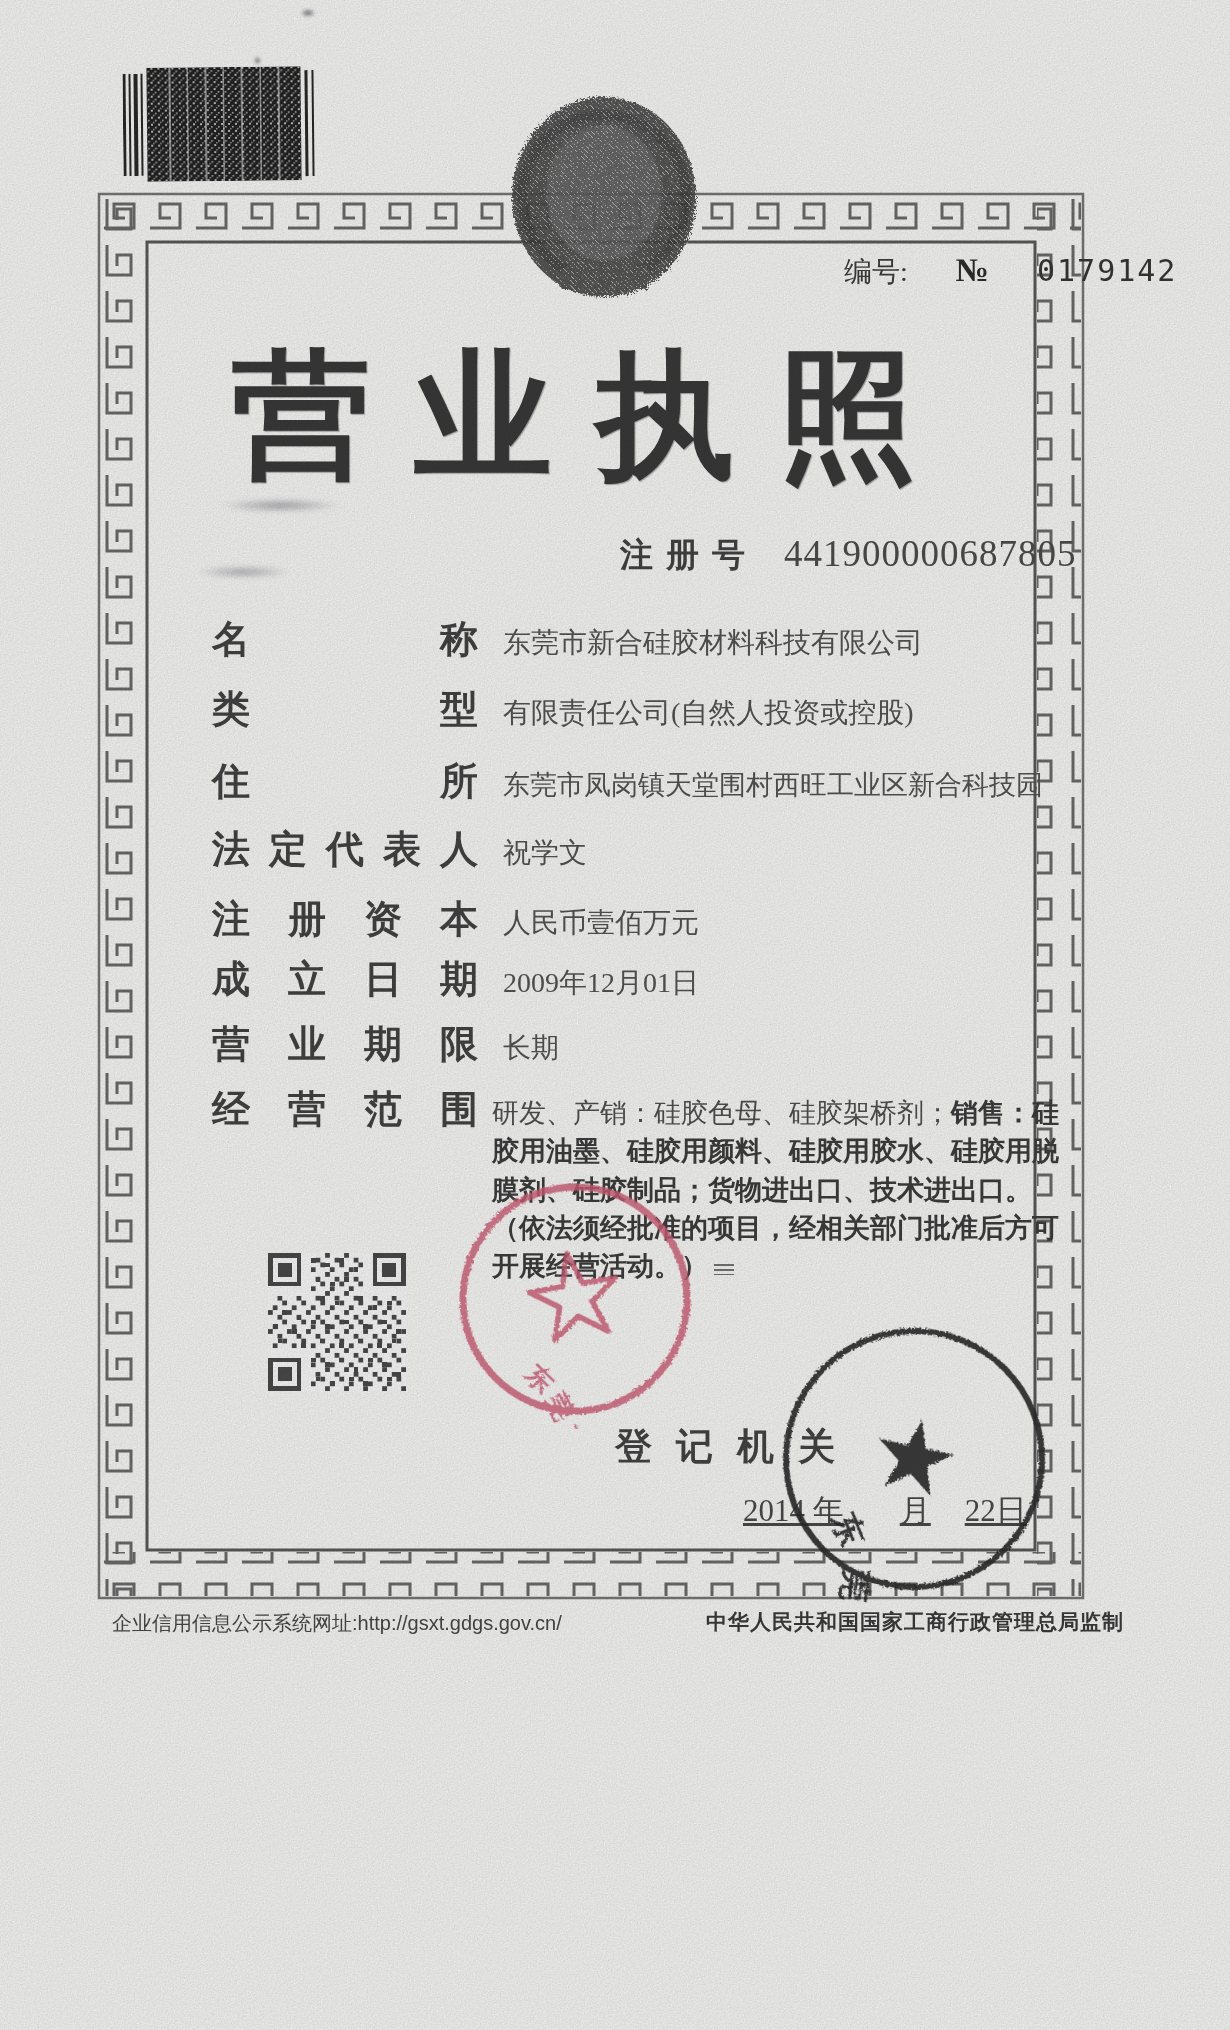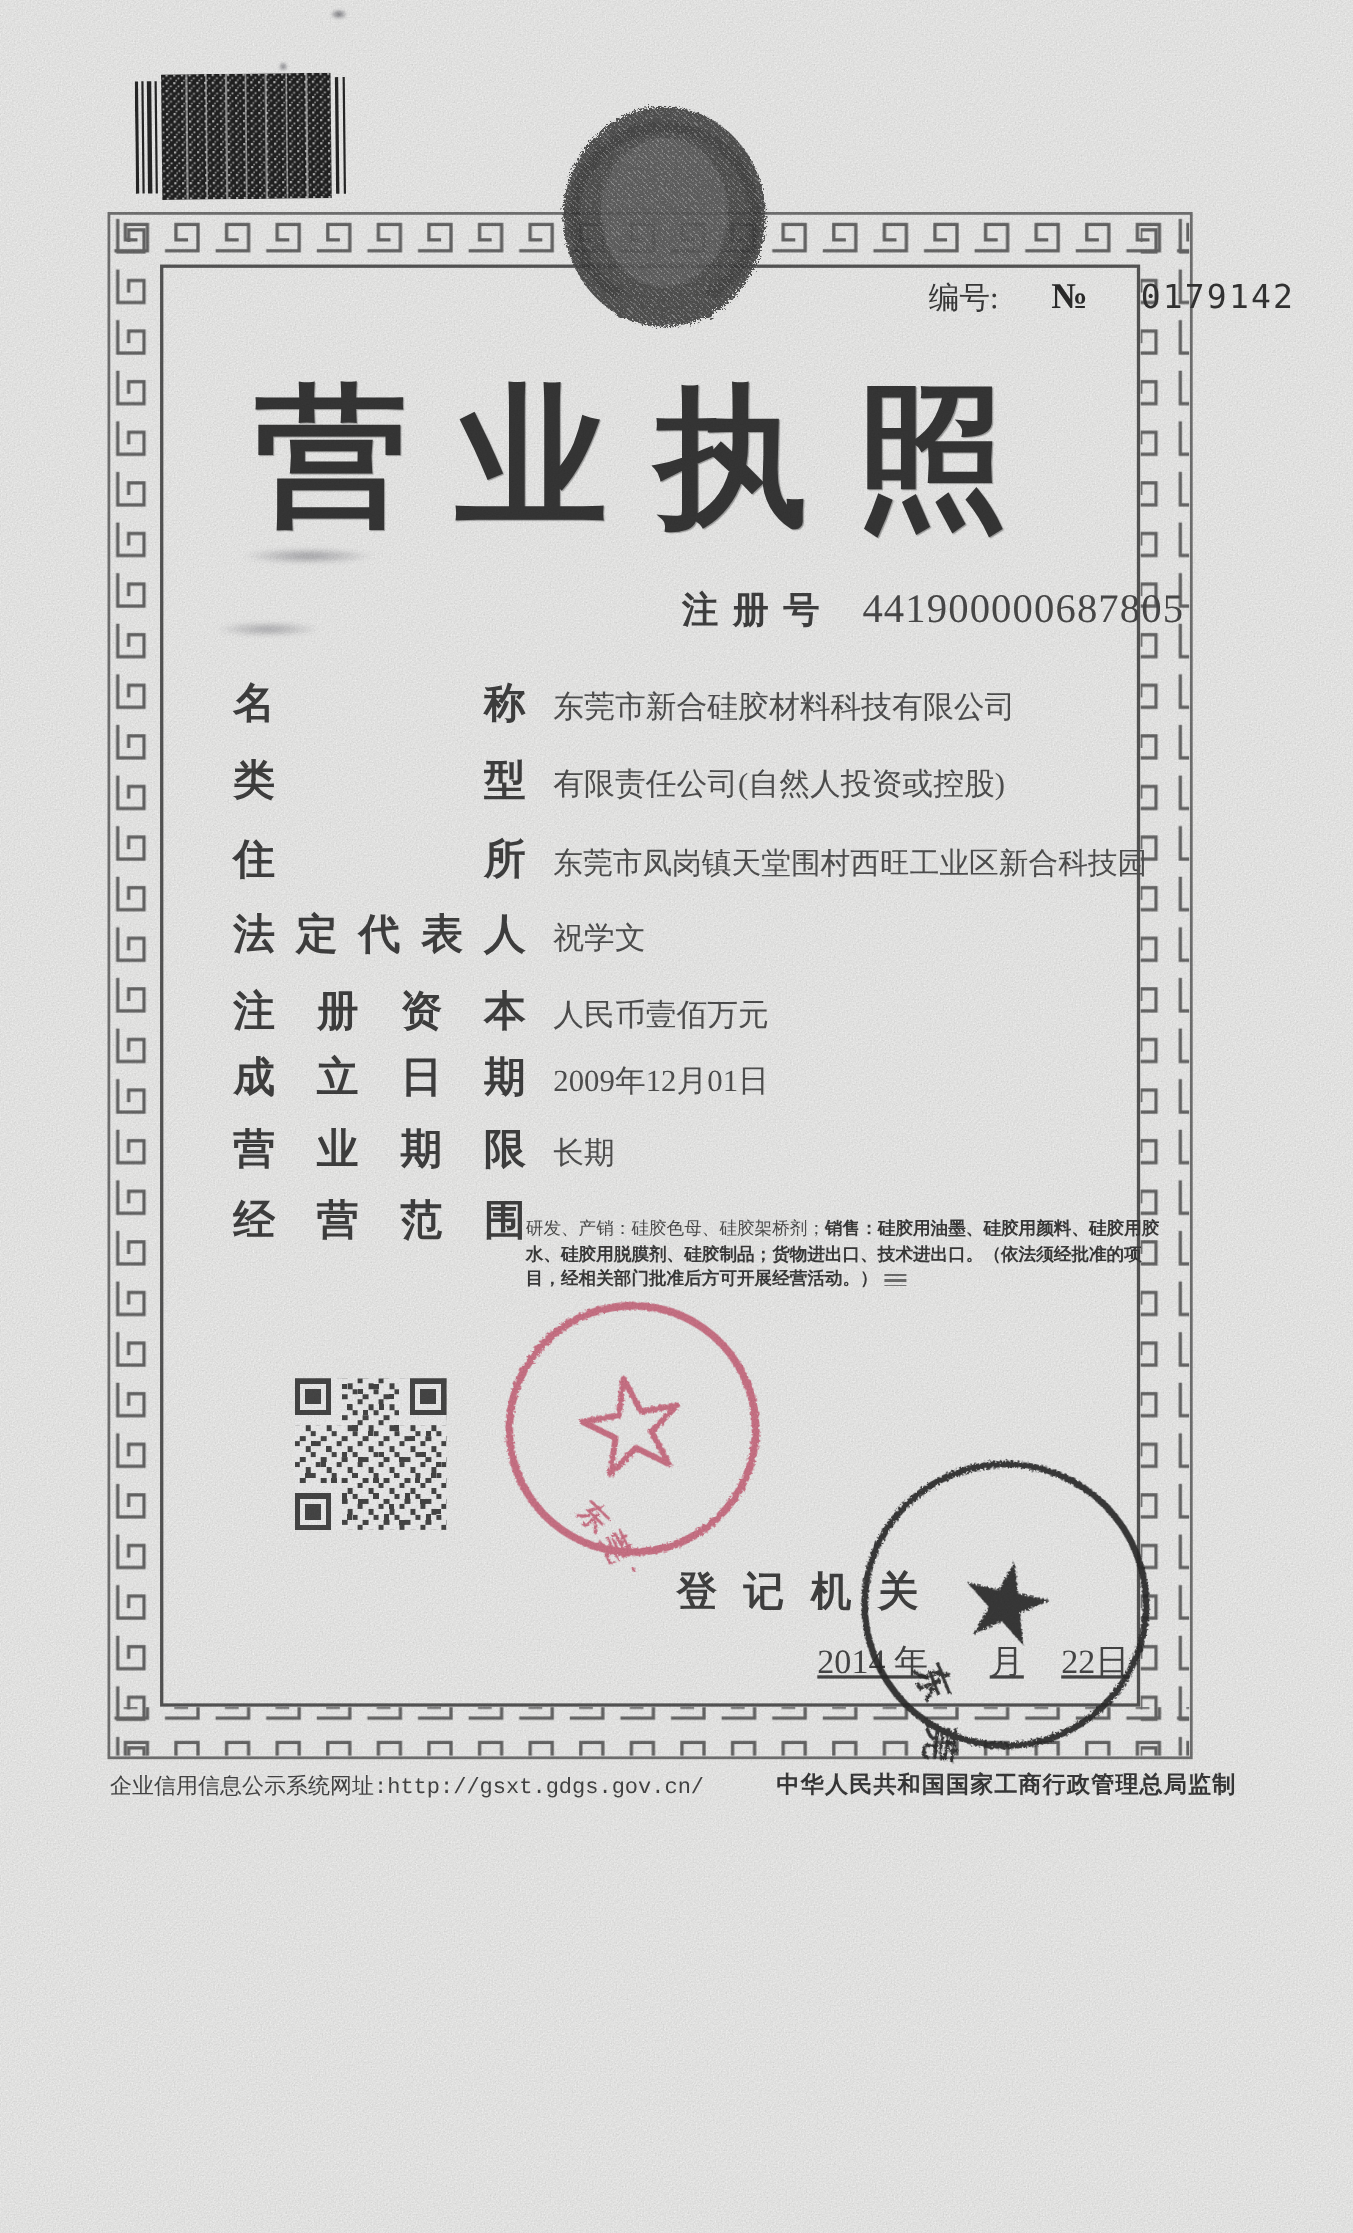--- a/index.html
+++ b/index.html
@@ -34,43 +34,43 @@
   .regno .val{font-size:37px;margin-left:26px;color:#4f4f4f;letter-spacing:1px;}
 
   
   .fields{left:212px;top:612px;width:880px;height:600px;z-index:4;}
   .row{position:absolute;left:0;display:flex;align-items:baseline;}
   .row.r1{top:2px;}  .row.r2{top:72px;} .row.r3{top:144px;} .row.r4{top:212px;}
   .row.r5{top:282px;}.row.r6{top:342px;}.row.r7{top:407px;} .row.r8{top:472px;}
   .flabel{width:266px;display:flex;justify-content:space-between;flex:none;
           font-size:38px;font-weight:600;color:#454545;}
   .fvalue{margin-left:25px;font-size:28px;color:#565656;white-space:nowrap;}
-  .scope-value{width:580px;font-size:16px;line-height:1.42;color:#525252;white-space:normal;}
+  .scope-value{margin-left:14px;width:580px;font-size:27px;line-height:1.42;color:#525252;white-space:normal;}
   .scope-value .b{font-weight:bold;color:#3f3f3f;}
   .ink-smudge{display:inline-block;width:20px;height:11px;margin-left:6px;vertical-align:middle;opacity:.75;
      background:repeating-linear-gradient(to bottom,#4a4a4a 0 2px,transparent 2px 5px);}
 
   
   .qr{left:268px;top:1253px;z-index:3;}
 
   
   .redseal{left:445px;top:1169px;z-index:5;opacity:.82;}
 
   
   .registry{left:615px;top:1422px;z-index:4;font-size:37px;font-weight:600;letter-spacing:24px;color:#464646;white-space:nowrap;}
   .issuedate{left:743px;top:1490px;z-index:4;font-size:31px;color:#4c4c4c;white-space:nowrap;text-decoration:underline;}
   .issuedate .gap1{display:inline-block;width:56px;}
   .issuedate .gap2{display:inline-block;width:34px;}
 
   
   .blackstamp{left:764px;top:1309px;z-index:6;opacity:.92;}
 
   
-  .footL{left:100px;top:1610px;z-index:4;font-size:20px;color:#4a4a4a;
-         font-family:Liberation Mono, monospace;white-space:nowrap;}
+  .footL{left:112px;top:1610px;z-index:4;font-size:20px;color:#4a4a4a;
+         font-family:Liberation Sans, sans-serif;white-space:nowrap;}
   .footR{left:706px;top:1608px;z-index:4;font-size:21px;font-weight:600;letter-spacing:1px;color:#3d3d3d;white-space:nowrap;}
 
   
   .smudge{z-index:2;border-radius:50%;filter:blur(2px);}
   .sm1{left:220px;top:498px;width:120px;height:15px;background:radial-gradient(closest-side,rgba(90,90,100,.45),transparent);}
   .sm2{left:196px;top:565px;width:95px;height:14px;background:radial-gradient(closest-side,rgba(90,90,100,.40),transparent);}
   .sm3{left:300px;top:8px;width:16px;height:10px;background:radial-gradient(closest-side,rgba(70,70,80,.65),transparent);filter:blur(1px);}
   .sm4{left:253px;top:56px;width:9px;height:9px;background:radial-gradient(closest-side,rgba(70,70,80,.6),transparent);filter:blur(1px);}
 
   .grain{left:0;top:0;z-index:9;pointer-events:none;opacity:.55;}

